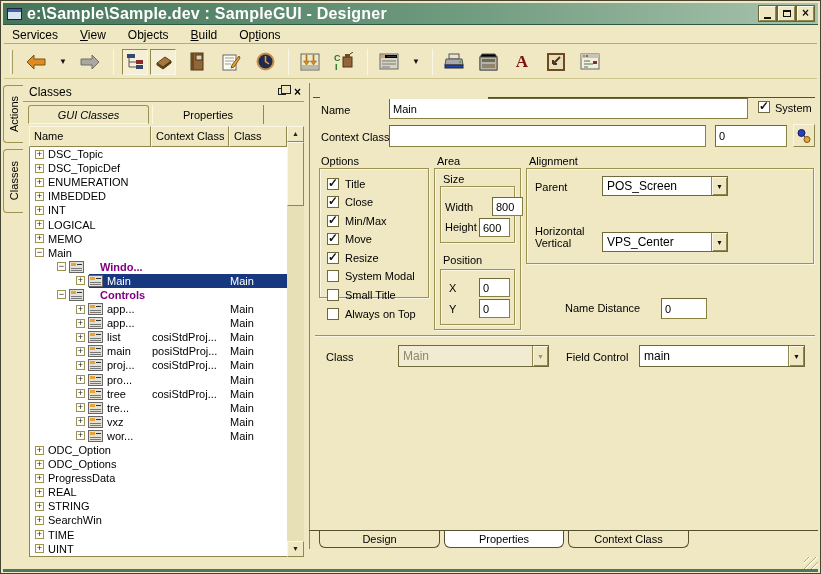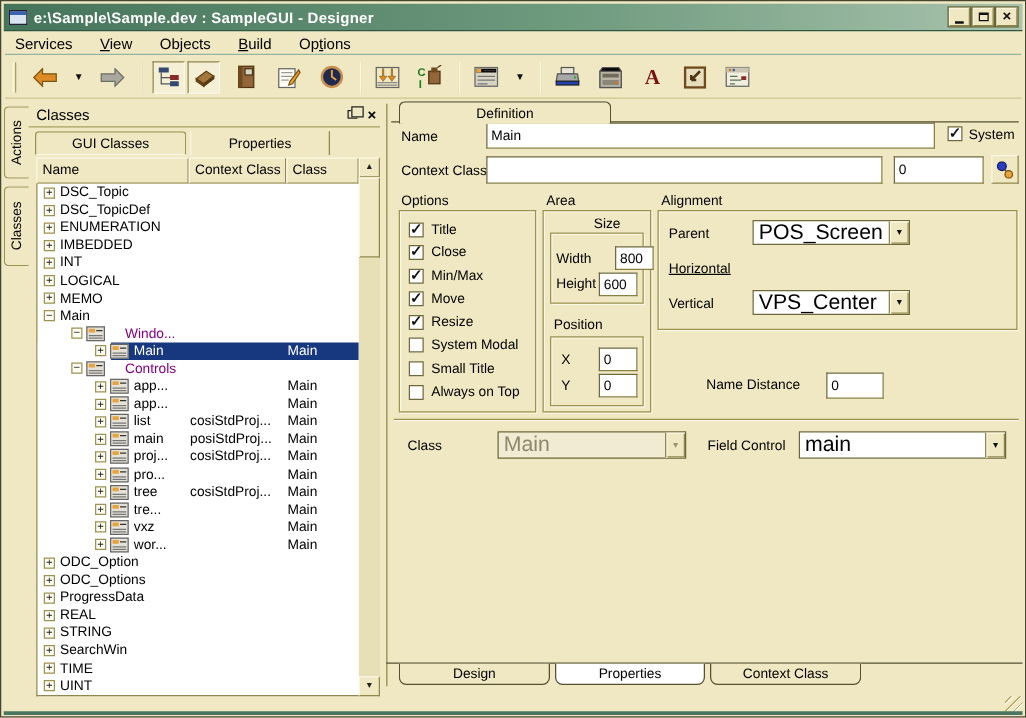--- a/index.html
+++ b/index.html
@@ -12,21 +12,21 @@
   }
   
   .titlebar {
     position:absolute; left:2px; top:2px; right:2px; height:22px;
     background:linear-gradient(90deg,#44745A 0%,#6E9A7E 55%,#A9C3AD 100%);
     border-bottom:1px solid #2F5842;
     display:flex; align-items:center; padding:0 4px; gap:5px;
   }
   .title-ico { width:15px; height:12px; background:#D8E4F0; border:1px solid #223;
     box-shadow:inset 0 3px 0 #3A62B0; }
-  .title-text { color:#fff; font-weight:bold; font-size:12px; letter-spacing:.2px;
+  .title-text { color:#fff; font-weight:bold; font-size:16px; letter-spacing:.2px;
     flex:1; white-space:nowrap; overflow:hidden; }
   .winbtns { display:flex; gap:2px; }
   .wbtn { width:17px; height:15px; background:#EFE8C2; border:1px solid;
     border-color:#FBF7E6 #8F874D #8F874D #FBF7E6; outline:1px solid #6B6535;
     display:flex; align-items:center; justify-content:center;
     font-size:10px; font-weight:bold; line-height:1; color:#111; }
   .min-glyph { width:7px; height:2px; background:#111; margin-top:8px; }
   .max-glyph { width:8px; height:7px; border:1px solid #111; border-top-width:2px; }
   .close-glyph { font-size:12px; font-weight:bold; margin-top:-1px; }
   
@@ -57,21 +57,21 @@
   .lp-title { position:absolute; left:6px; top:4px; font-size:12px; }
   .lp-btn { position:absolute; top:4px; width:13px; height:13px; display:flex; align-items:center;
     justify-content:center; font-weight:bold; font-size:12px; }
   .float-ico { position:relative; width:8px; height:7px; border:1px solid #222; background:#EFE8C2; }
   .float-ico::after { content:""; position:absolute; left:2px; top:-4px; width:8px; height:7px;
     border:1px solid #222; background:#EFE8C2; }
   .lp-hline { position:absolute; left:0; top:20px; width:281px; height:1px; background:#A89F5F; }
   .lp-tab { position:absolute; top:24px; height:19px; background:#EFE8C2;
     display:flex; align-items:center; justify-content:center; font-size:11px;
     border-right:1px solid #8F874D; border-left:1px solid #FBF7E6; }
-  .lp-tab.active { border:1px solid #9C9353; border-bottom-color:#FBF7E6; border-radius:3px 3px 0 0; }
+  .lp-tab.active { border:1px solid #9C9353; border-bottom-color:#FBF7E6; border-radius:3px 3px 0 0;font-style:italic; }
   
   .th-cell { position:absolute; top:45px; height:21px; background:#EFE8C2;
     border:1px solid; border-color:#FBF7E6 #8F874D #8F874D #FBF7E6;
     padding:3px 0 0 4px; font-size:11px; overflow:hidden; white-space:nowrap; }
   
   .sb-btn { position:absolute; left:264px; width:17px; height:16px; background:#EFE8C2;
     border:1px solid; border-color:#FBF7E6 #8F874D #8F874D #FBF7E6;
     font-size:7px; text-align:center; line-height:14px; color:#222; }
   .sb-track { position:absolute; left:264px; top:61px; width:17px; height:415px; background:#E7DFB6; }
   .sb-thumb { position:absolute; left:264px; top:61px; width:17px; height:64px; background:#EFE8C2;
@@ -92,21 +92,21 @@
   .fi { flex:none; width:15px; height:12px; margin-left:3px; border:1px solid #666; background:#E4E1D6;
     background-image:
       linear-gradient(#E8A33D,#E8A33D),
       linear-gradient(#333,#333),
       linear-gradient(#777,#777),
       linear-gradient(#777,#777);
     background-repeat:no-repeat;
     background-size:5px 3px,5px 1px,11px 1px,11px 1px;
     background-position:1px 1px,7px 2px,1px 6px,1px 8px; }
   .nm { margin-left:4px; }
-  .group .nm { color:#800080; font-weight:normal;margin-left:16px; }
+  .group .nm { color:#800080; font-weight:bold;margin-left:16px; }
   .selected { background:linear-gradient(to right,#fff 0,#fff 59px,#17377E 59px); color:#fff; }
   .selected .nm, .selected .tc { color:#fff; }
   
   .vsplit { position:absolute; left:308px; top:82px; width:1px; height:466px; background:#8F874D; }
   
   .right-panel { position:absolute; left:312px; top:80px; width:505px; height:490px; }
   .rtab { position:absolute; top:1px; height:16px; background:#EFE8C2;
     border:1px solid #555030; border-bottom:none; border-radius:5px 5px 0 0;
     display:flex; align-items:center; justify-content:center; font-size:11px; z-index:2; }
   .rtab.active { top:0; height:18px; z-index:4; }
@@ -116,21 +116,21 @@
   .field { position:absolute; background:#fff; border:1px solid #87803F;
     border-top-color:#6F6838; border-left-color:#6F6838;
     font-family:"Liberation Sans", sans-serif; font-size:11px; padding:2px 3px; color:#000; }
   .gbox { position:absolute; border:1px solid #9C9353; box-shadow:1px 1px 0 #FBF7E6, inset 1px 1px 0 #FBF7E6; }
   .cbrow { display:flex; align-items:center; gap:6px; height:13px; margin:0 0 5.6px 7px; }
   .cb { flex:none; width:12px; height:12px; background:#fff; border:1px solid #6F6838;
     position:relative; }
   .cb.on::after { content:"\2713"; position:absolute; left:0px; top:-3px; font-size:12px; font-weight:bold; color:#111; }
   .combo { position:absolute; height:20px; background:#fff; border:1px solid #6F6838;
     display:flex; align-items:center; }
-  .combo .cval { flex:1; padding-left:4px; font-size:17px; overflow:hidden; white-space:nowrap; }
+  .combo .cval { flex:1; padding-left:4px; font-size:12px; overflow:hidden; white-space:nowrap; }
   .combo .cbtn { flex:none; width:16px; height:100%; background:#EFE8C2;
     border-left:1px solid #8F874D; box-shadow:inset 1px 1px 0 #FBF7E6, inset -1px -1px 0 #8F874D;
     font-size:7px; display:flex; align-items:center; justify-content:center; color:#111; }
   .combo.disabled { background:#F1EBD4; }
   .combo.disabled .cval { color:#8D886B; }
   .combo.disabled .cbtn { color:#9B9573; }
   .hsep { position:absolute; height:1px; background:#9C9353; box-shadow:0 1px 0 #FBF7E6; }
   .btab { position:absolute; top:450px; height:17px; background:#EFE8C2;
     border:1px solid #555030; border-top:none; border-radius:0 0 6px 6px;
     display:flex; align-items:center; justify-content:center; font-size:11px; z-index:2; }
@@ -569,43 +569,40 @@
             <span class="tc c2"></span>
           </div>
         </div>
     </div>
   </div>
 
   <div class="vsplit"></div>
 
   <div class="right-panel">
     <span class="rtab-line"></span>
-    <span class="rtab active" style="left:6px;width:170px;">
-        <span>Definition</span>
-      </span>
     <span class="rtab-cover" style="left:7px;width:168px;"></span>
 
     <span class="lbl" style="left:8px;top:23px;">Name</span>
     <input class="field" style="left: 76px; top: 17px; width: 359px; height: 21px;" value="Main">
     <span class="cb on" style="position:absolute;left:445px;top:20px;"></span>
     <span class="lbl" style="left:462px;top:21px;">System</span>
 
     <span class="lbl" style="left:8px;top:50px;">Context Class</span>
     <input class="field" style="left: 76px; top: 44px; width: 317px; height: 22px;" value="">
     <input class="field" style="left: 402px; top: 44px; width: 72px; height: 22px;" value="0">
     <span class="ball-btn" style="left:480px;top:43px;">
       <svg width="14" height="14" viewBox="0 0 14 14">
         <path d="M4 4 L10 10" stroke="#444"></path>
         <circle cx="4.5" cy="4" r="3.5" fill="#2A3FBF" stroke="#101A60"></circle>
         <circle cx="10" cy="10.5" r="3" fill="#E8A33D" stroke="#7A5510"></circle>
       </svg>
     </span>
 
     <span class="lbl" style="left:8px;top:74px;">Options</span>
-    <div class="gbox" style="left:6px;top:87px;width:110px;height:162px;padding-top:8px;">
+    <div class="gbox" style="left:6px;top:87px;width:110px;height:130px;padding-top:8px;">
       <div class="cbrow">
           <span class="cb on"></span>
           <span class="lbl" style="position:static">Title</span>
         </div>
       <div class="cbrow">
           <span class="cb on"></span>
           <span class="lbl" style="position:static">Close</span>
         </div>
       <div class="cbrow">
           <span class="cb on"></span>
@@ -628,41 +625,41 @@
           <span class="lbl" style="position:static">Small Title</span>
         </div>
       <div class="cbrow">
           <span class="cb"></span>
           <span class="lbl" style="position:static">Always on Top</span>
         </div>
     </div>
 
     <span class="lbl" style="left:124px;top:74px;">Area</span>
     <div class="gbox" style="left:121px;top:87px;width:87px;height:162px;"></div>
-    <span class="lbl" style="left:130px;top:92px;margin-left:32px;">Size</span>
+    <span class="lbl" style="left:130px;top:92px;">Size</span>
     <div class="gbox" style="left:127px;top:105px;width:75px;height:57px;"></div>
     <span class="lbl" style="left:132px;top:120px;">Width</span>
     <input class="field" style="left: 179px; top: 116px; width: 31px; height: 19px;" value="800">
     <span class="lbl" style="left:132px;top:140px;">Height</span>
     <input class="field" style="left: 166px; top: 137px; width: 31px; height: 19px;" value="600">
     <span class="lbl" style="left:130px;top:173px;">Position</span>
     <div class="gbox" style="left:127px;top:188px;width:75px;height:56px;"></div>
     <span class="lbl" style="left:136px;top:201px;">X</span>
     <input class="field" style="left: 166px; top: 197px; width: 31px; height: 19px;" value="0">
     <span class="lbl" style="left:136px;top:222px;">Y</span>
     <input class="field" style="left: 166px; top: 218px; width: 31px; height: 19px;" value="0">
 
     <span class="lbl" style="left:216px;top:74px;">Alignment</span>
     <div class="gbox" style="left:213px;top:87px;width:288px;height:96px;"></div>
     <span class="lbl" style="left:222px;top:100px;">Parent</span>
     <span class="combo" style="left:289px;top:95px;width:126px;">
         <span class="cval">POS_Screen</span>
         <span class="cbtn">▼</span>
       </span>
-    <span class="lbl" style="left:222px;top:128px;text-decoration:underline;">Horizontal</span>
+    <span class="lbl" style="left:222px;top:144px;">Horizontal</span>
     <span class="lbl" style="left:222px;top:156px;">Vertical</span>
     <span class="combo" style="left:289px;top:151px;width:126px;">
         <span class="cval">VPS_Center</span>
         <span class="cbtn">▼</span>
       </span>
 
     <span class="lbl" style="left:252px;top:221px;">Name Distance</span>
     <input class="field" style="left: 348px; top: 217px; width: 46px; height: 21px;" value="0">
 
     <span class="hsep" style="left:2px;top:254px;width:500px;"></span>

